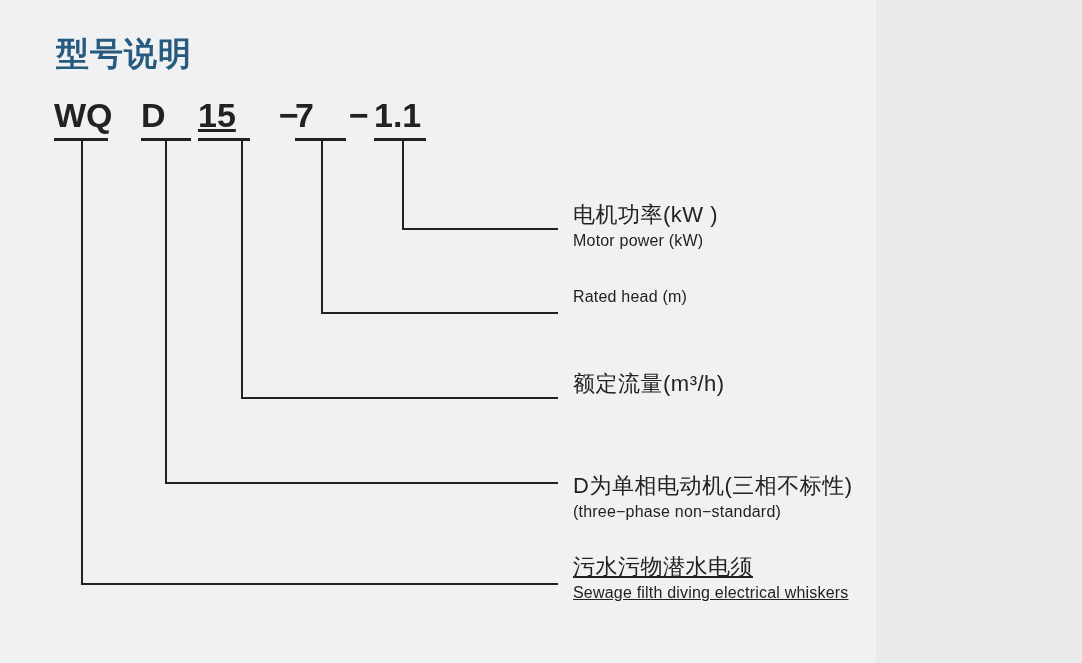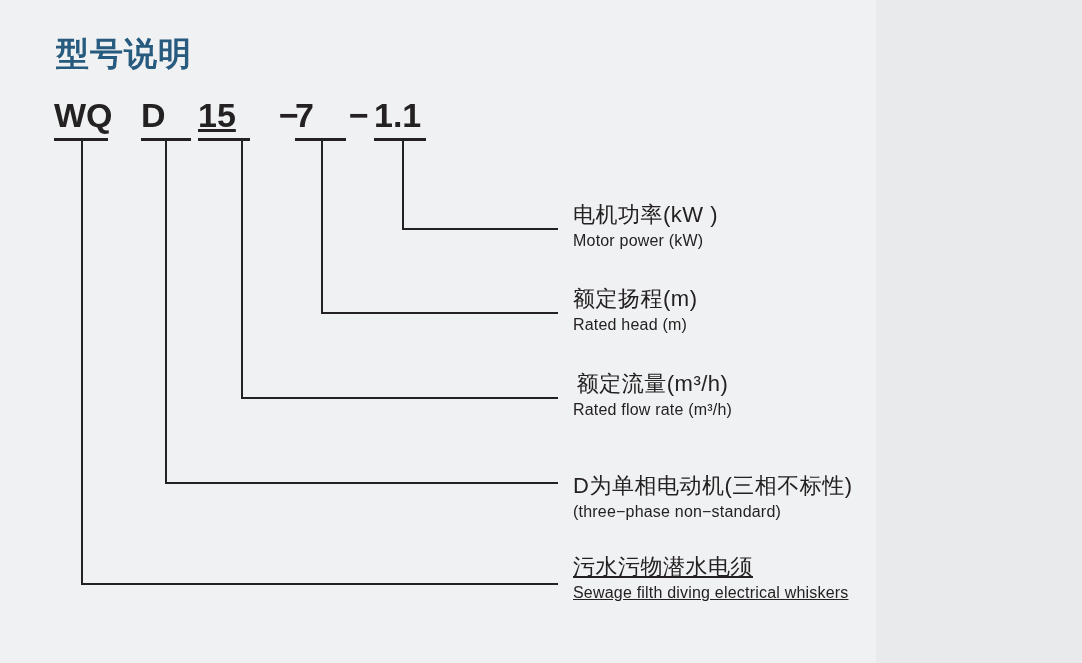--- a/index.html
+++ b/index.html
@@ -102,26 +102,24 @@
   <div class="connector" id="c-head"></div>
   <div class="connector" id="c-flow"></div>
   <div class="connector" id="c-motor"></div>
   <div class="connector" id="c-series"></div>
 
   <div class="label" id="l-power">
     <div class="zh">电机功率(kW )</div>
     <div class="en">Motor power (kW)</div>
   </div>
   <div class="label" id="l-head">
-    <div class="zh">额定扬程(m)</div>
     <div class="en">Rated head (m)</div>
   </div>
   <div class="label" id="l-flow">
     <div class="zh">额定流量(m³/h)</div>
-    <div class="en">Rated flow rate (m³/h)</div>
   </div>
   <div class="label" id="l-motor">
     <div class="zh">D为单相电动机(三相不标性)</div>
     <div class="en">(three−phase non−standard)</div>
   </div>
   <div class="label" id="l-series">
     <div class="zh">污水污物潜水电须</div>
     <div class="en">Sewage filth diving electrical whiskers</div>
   </div>
 

